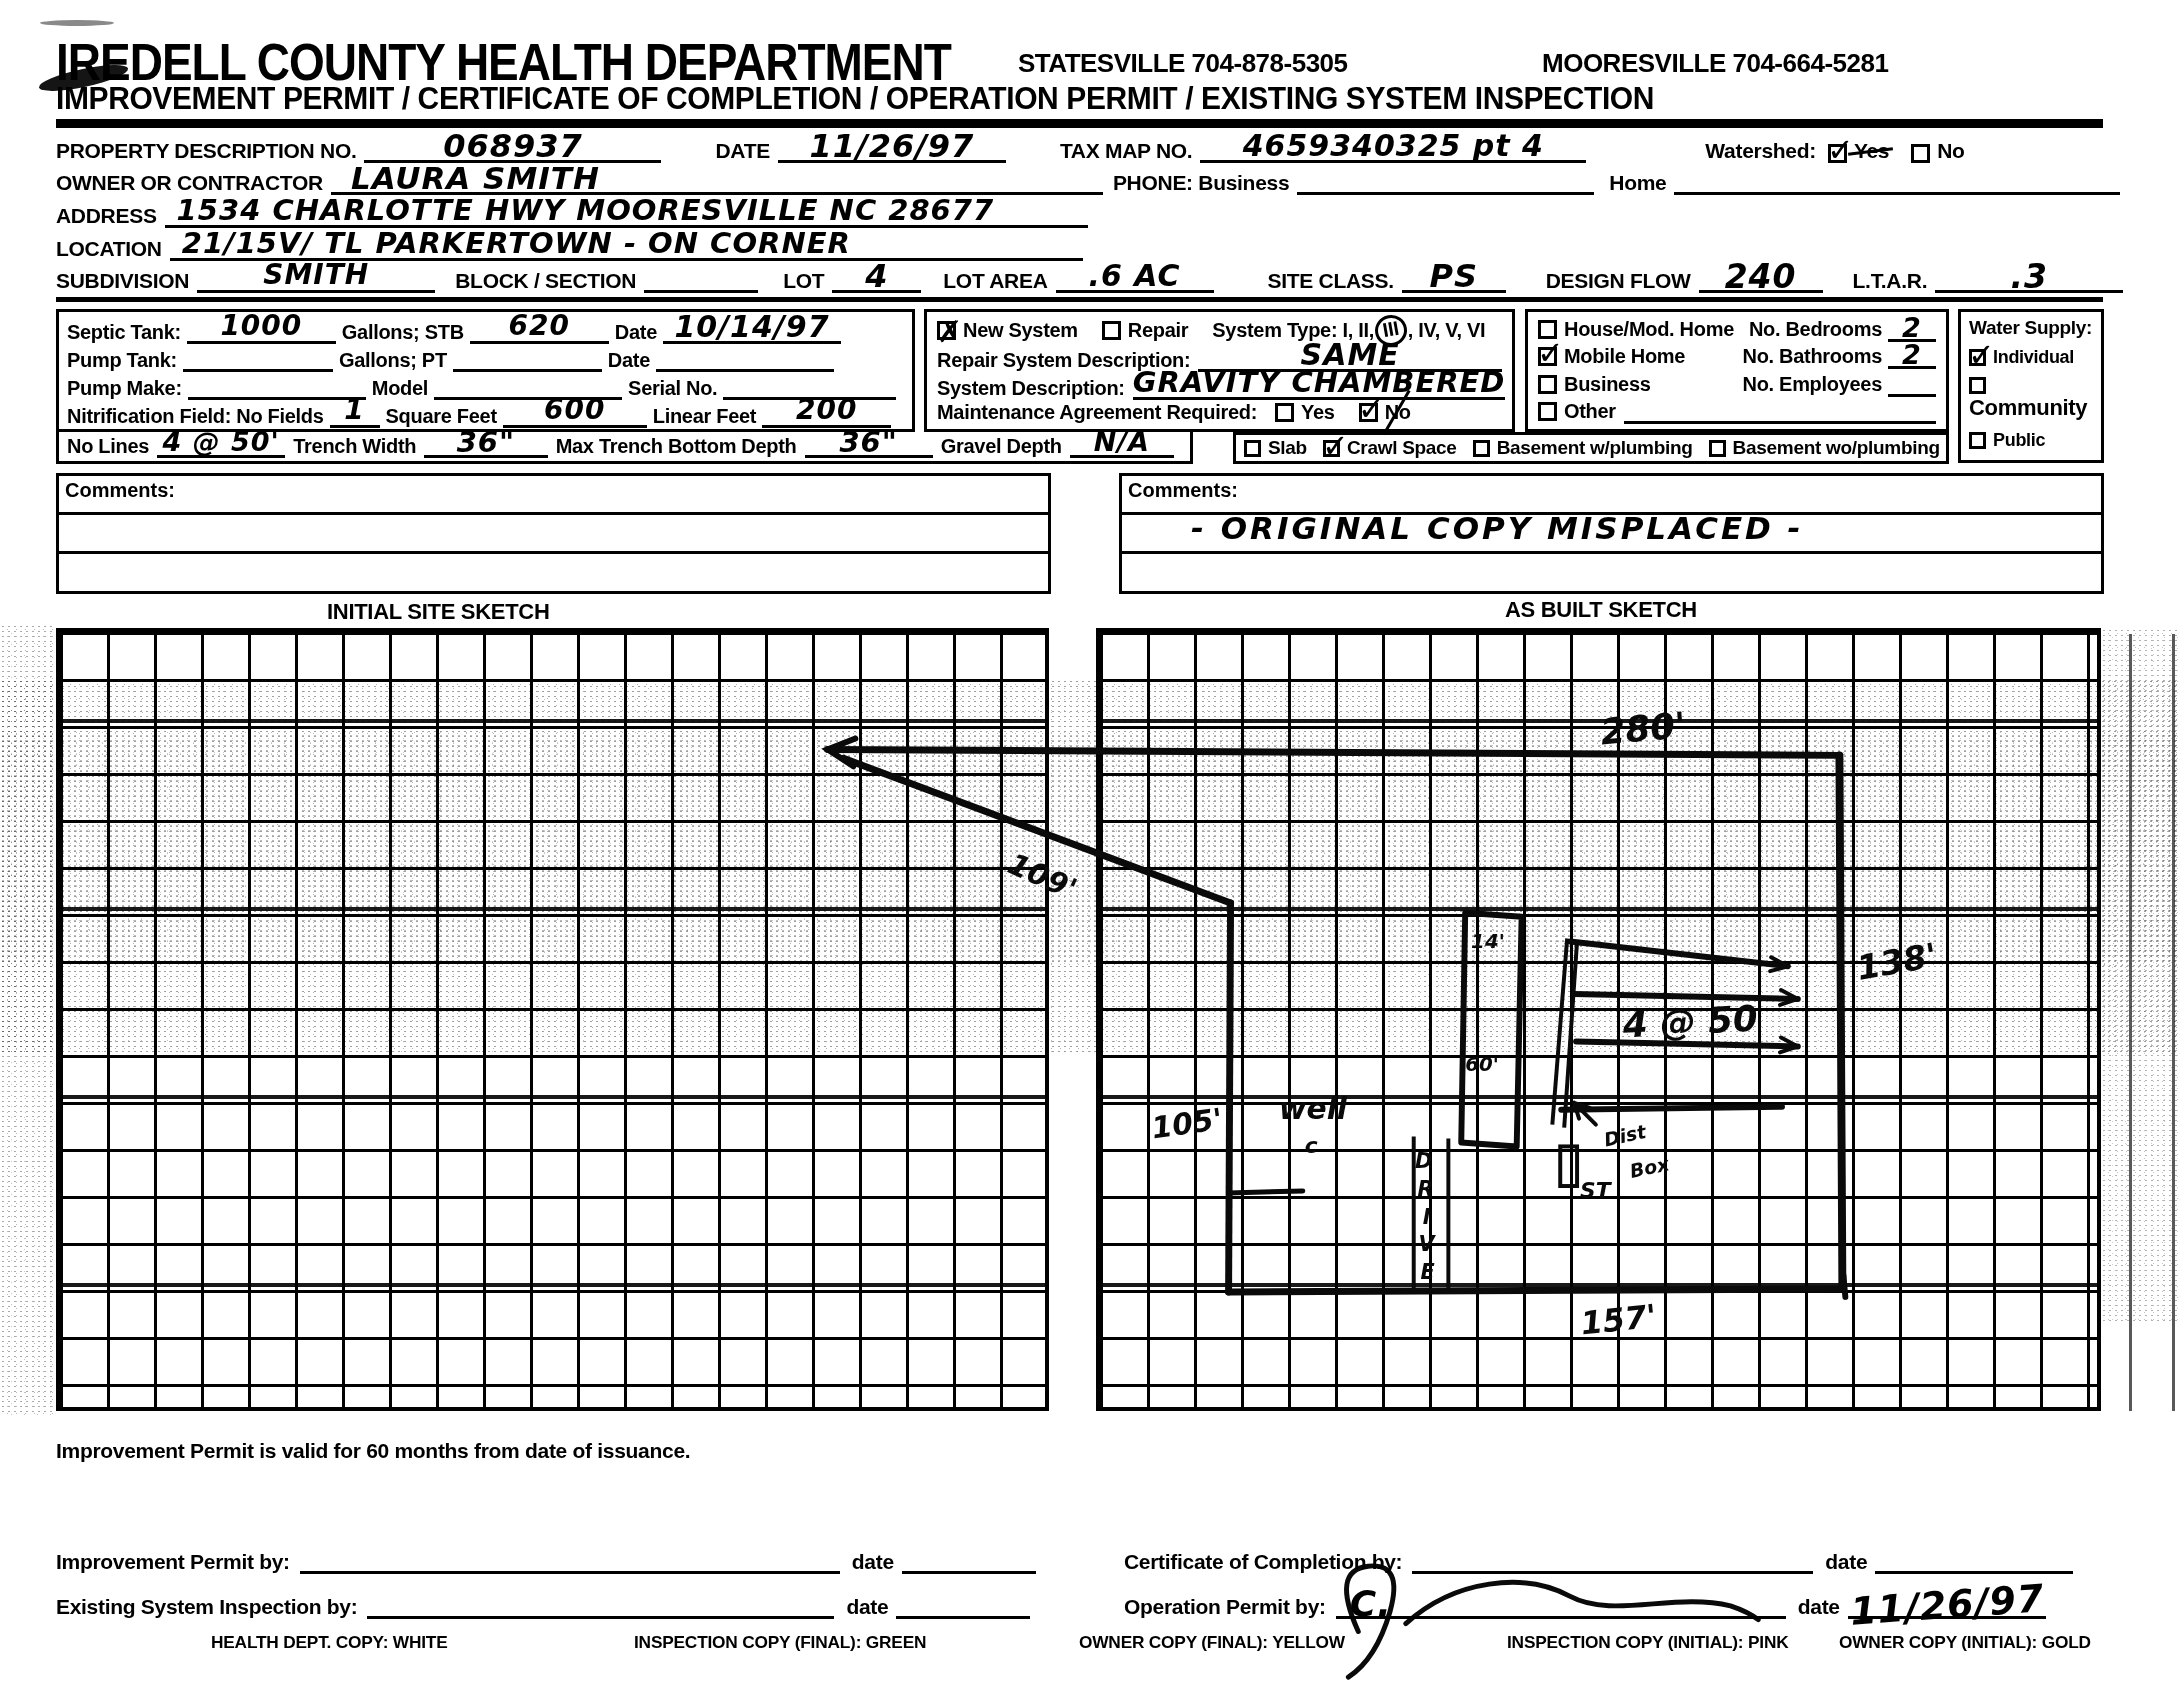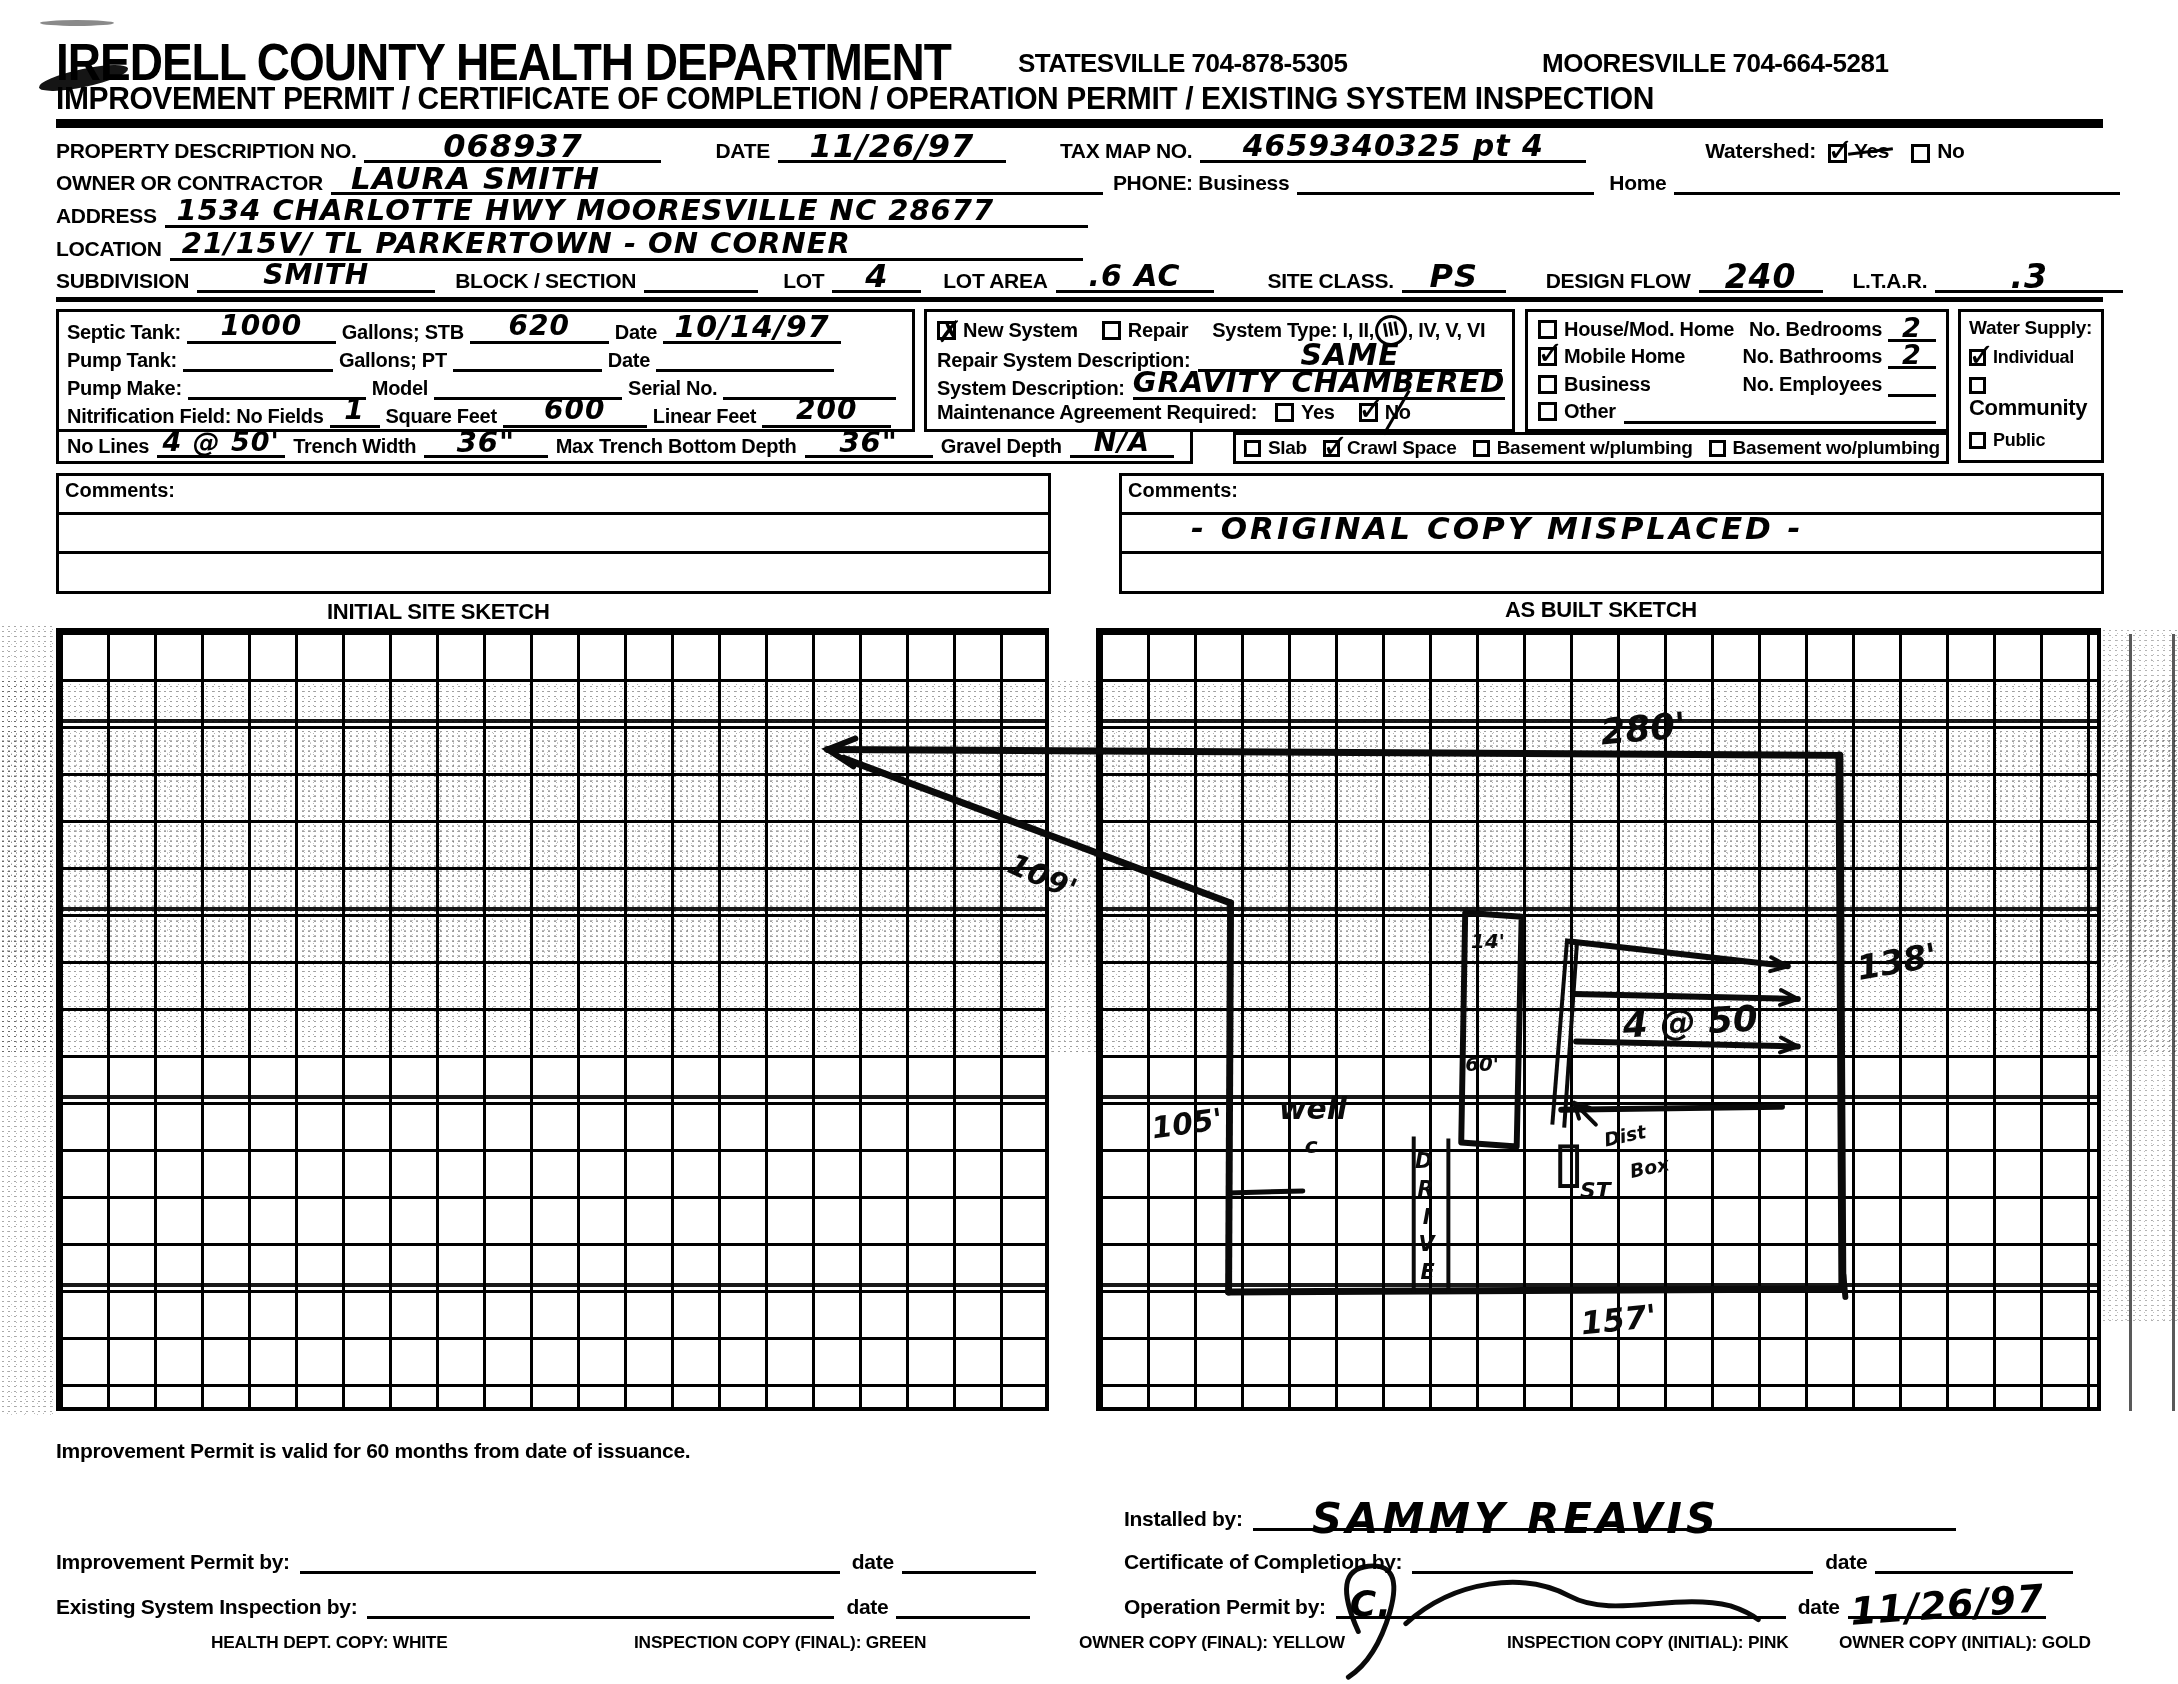--- a/index.html
+++ b/index.html
@@ -334,24 +334,20 @@
     <span class="lbl" style="margin-left:12px;">date</span>
     <span class="fill" style="width:134px;margin-left:8px;"></span>
   </div>
   <div class="row" style="left:56px;top:1585px;height:34px;">
     <span class="lbl">Existing System Inspection by:</span>
     <span class="fill" style="width:467px;margin-left:10px;"></span>
     <span class="lbl" style="margin-left:12px;">date</span>
     <span class="fill" style="width:134px;margin-left:8px;"></span>
   </div>
 
-  <div class="row" style="left:1124px;top:1497px;height:34px;">
-    <span class="lbl">Installed by:</span>
-    <span class="fill" style="width:644px;margin-left:10px;text-align:left;padding-left:59px;"><span class="hw" style="font-size:42px;letter-spacing:4px;">SAMMY REAVIS</span></span>
-  </div>
   <div class="row" style="left:1124px;top:1540px;height:34px;">
     <span class="lbl">Certificate of Completion by:</span>
     <span class="fill" style="width:401px;margin-left:10px;"></span>
     <span class="lbl" style="margin-left:12px;">date</span>
     <span class="fill" style="width:198px;margin-left:8px;"></span>
   </div>
   <div class="row" style="left:1124px;top:1585px;height:34px;">
     <span class="lbl">Operation Permit by:</span>
     <span class="fill" style="width:436px;margin-left:10px;text-align:left;padding-left:14px;"><span class="hw" style="font-size:36px;">C.</span></span>
     <span class="lbl" style="margin-left:12px;">date</span>

